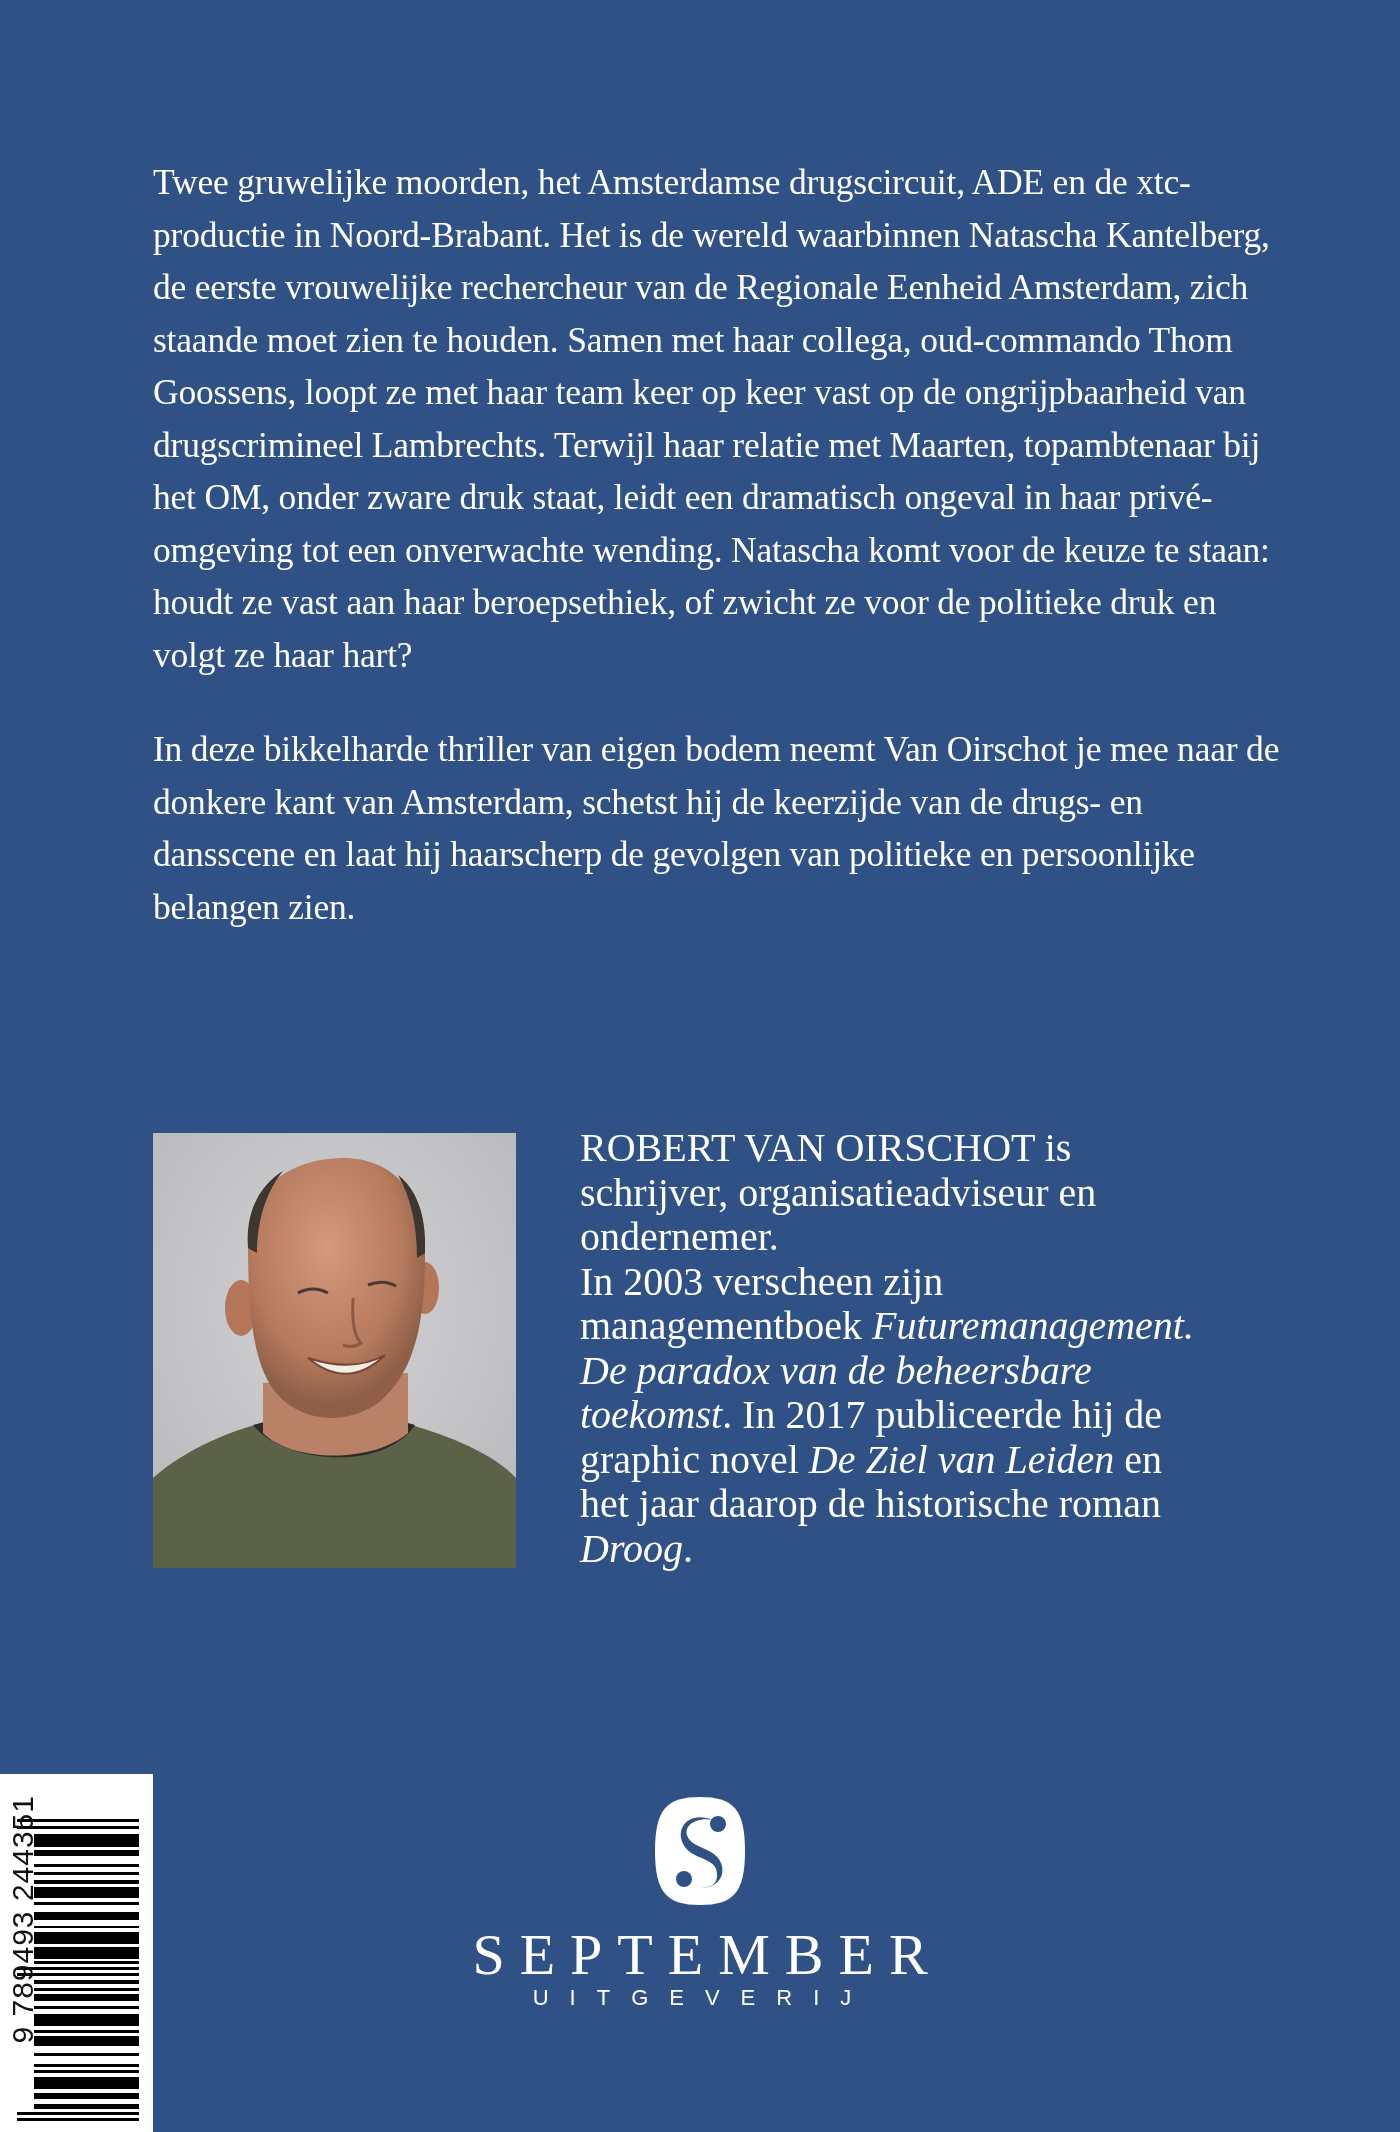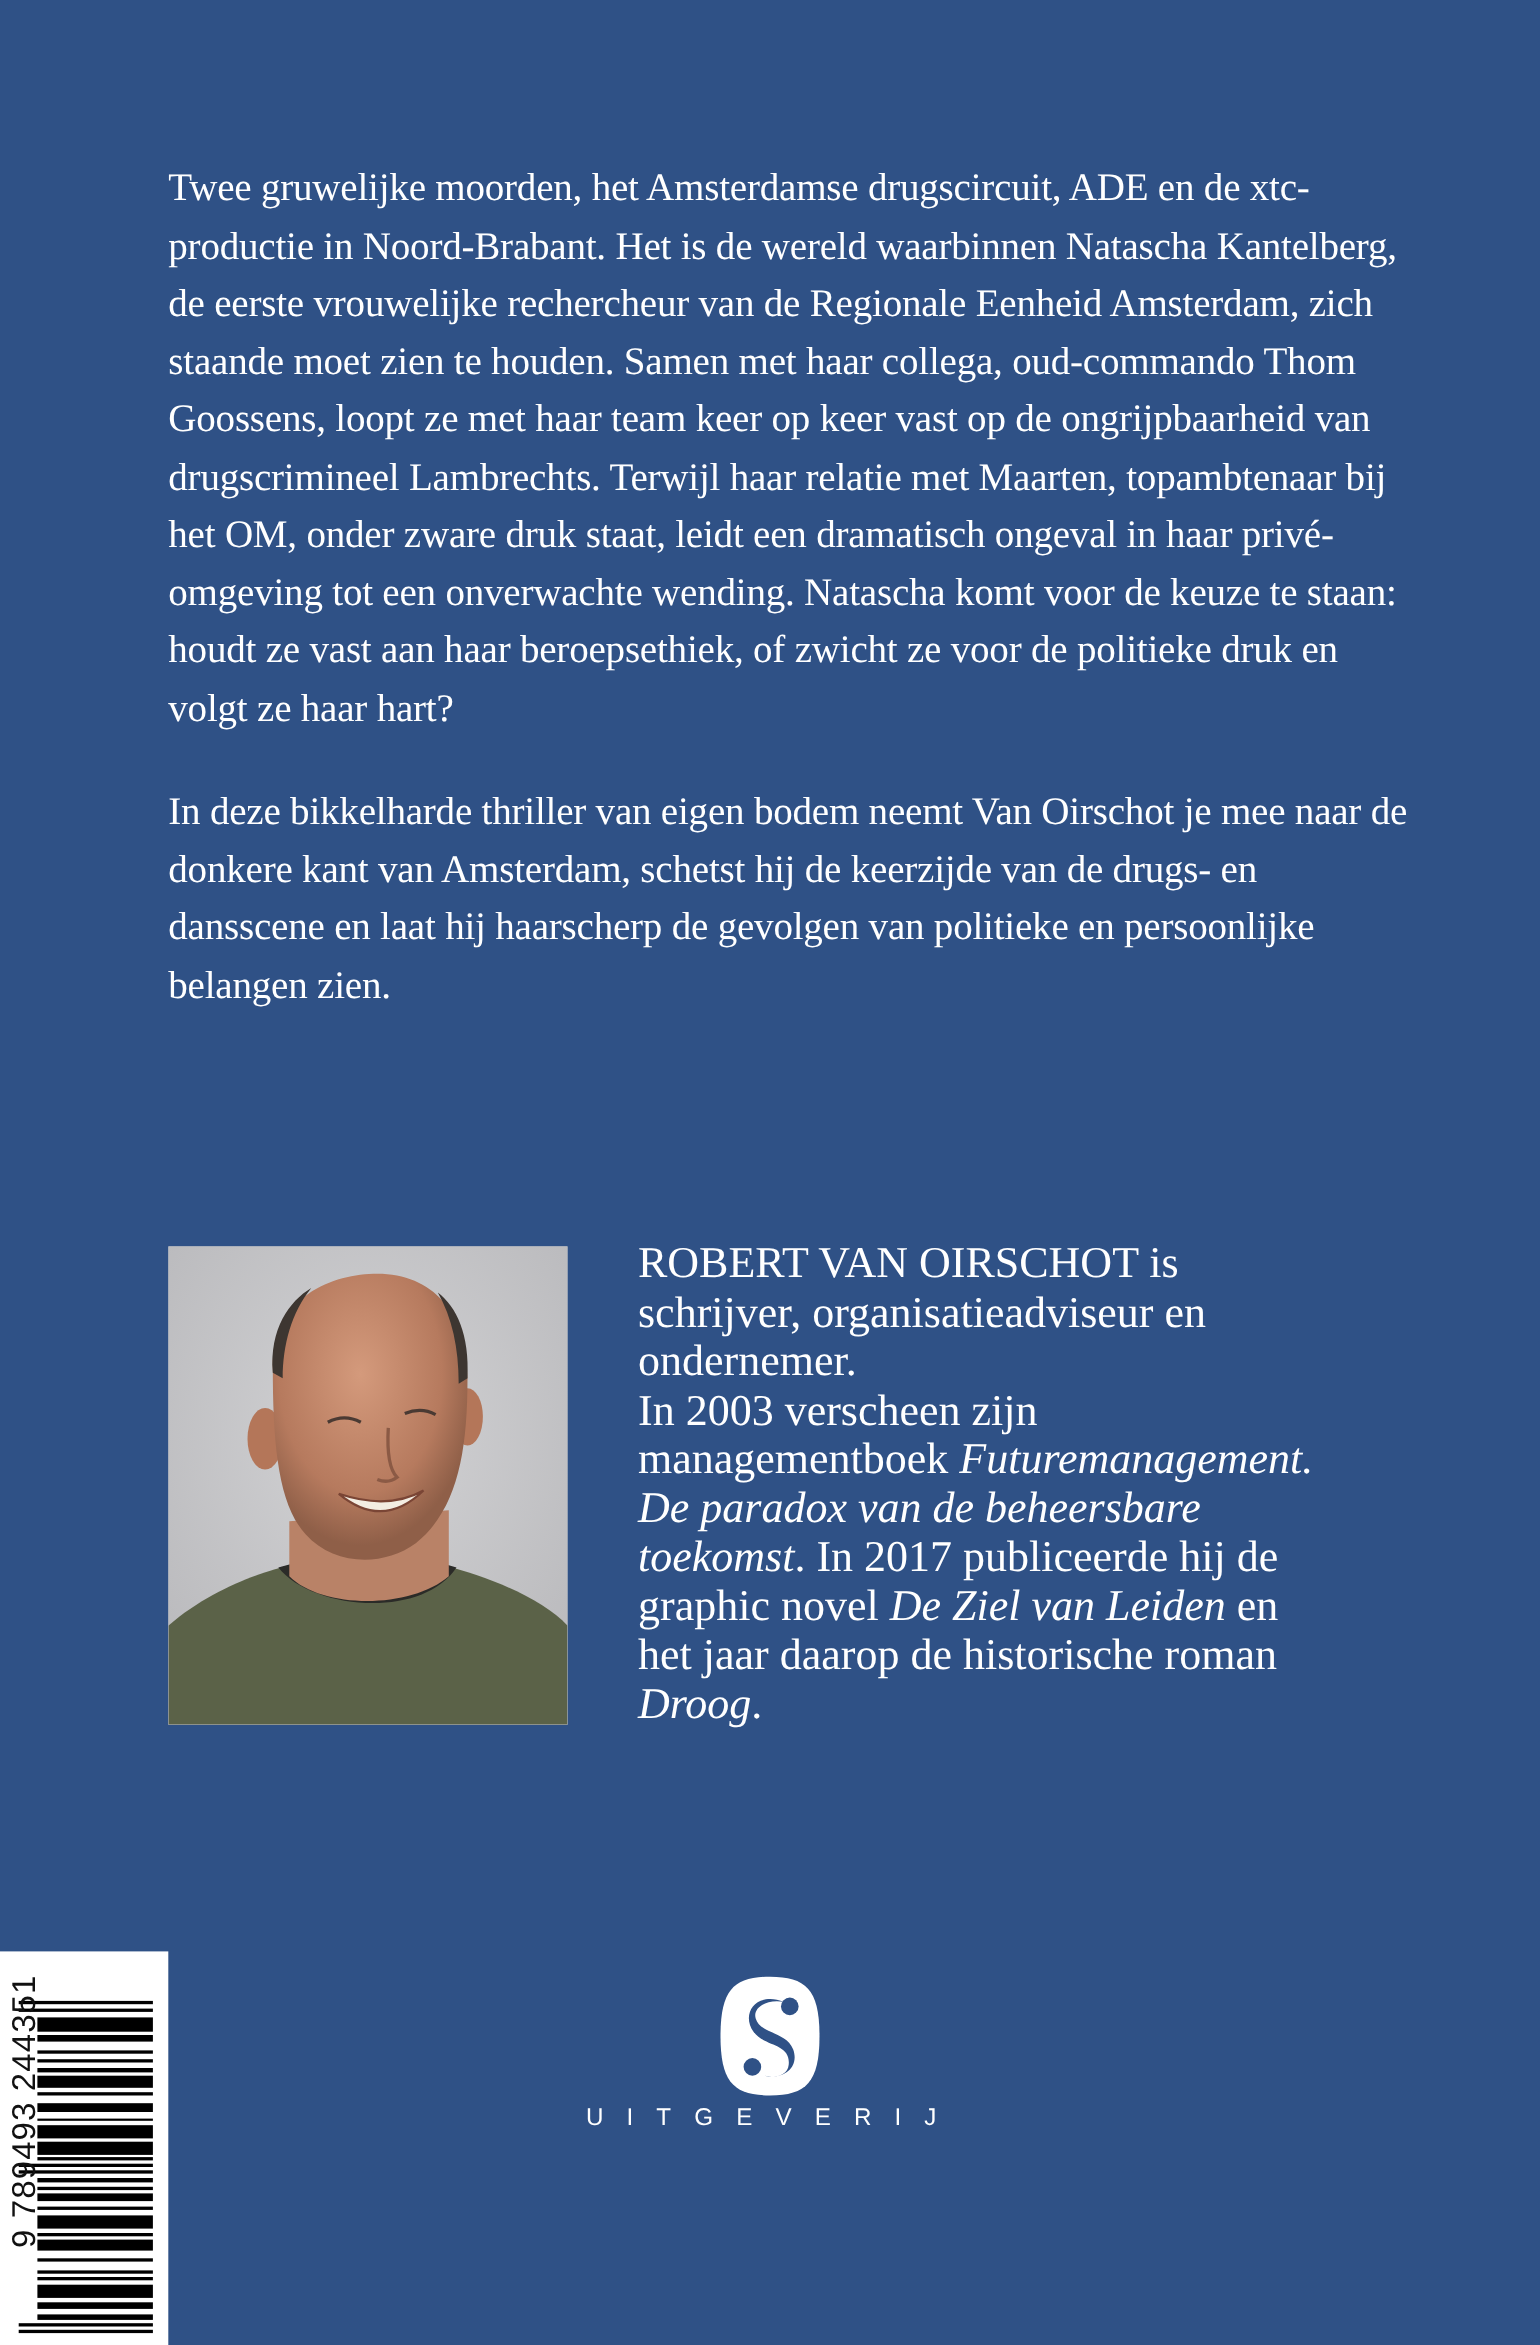--- a/index.html
+++ b/index.html
@@ -4,21 +4,21 @@
 <style>
   html, body { margin: 0; padding: 0; }
   body {
     width: 1400px; height: 2132px;
     background: #2f5186;
     position: relative; overflow: hidden;
     font-family: "Liberation Serif", "DejaVu Serif", serif;
     color: #ffffff;
   }
   .blurb {
-    position: absolute; left: 153px; top: 144px; width: 1130px;
+    position: absolute; left: 153px; top: 156px; width: 1130px;
     font-size: 35.5px; line-height: 52.5px;
     letter-spacing: -0.2px;
   }
   .blurb p { margin: 0; }
   .blurb p + p { margin-top: 42px; }
   .photo {
     position: absolute; left: 153px; top: 1133px; width: 363px; height: 435px;
     background: #c9c9cb; overflow: hidden;
   }
   .bio {
@@ -143,14 +143,15 @@
 </div>
 <div class="barcode-digits">9 789493 244351</div>
 
 <div class="logo">
   <svg class="logo-mark" viewBox="0 0 94 112">
     <path d="M47 2 C80 2 92 14 92 56 C92 98 80 110 47 110 C14 110 2 98 2 56 C2 14 14 2 47 2 Z" fill="#ffffff"></path>
     <path d="M60 25 C35 15 20 35 32 52 C42 66 66 62 64 82 C63 92 52 94 42 92 C60 96 74 84 68 68 C62 52 38 54 34 40 C31 30 44 22 60 25 Z" fill="#2f5186"></path>
     <circle cx="65" cy="29" r="8" fill="#2f5186"></circle>
     <circle cx="31" cy="84" r="8" fill="#2f5186"></circle>
   </svg>
+  <div class="logo-name">SEPTEMBER</div>
   <div class="logo-sub">UITGEVERIJ</div>
 </div>
 
 </body></html>

